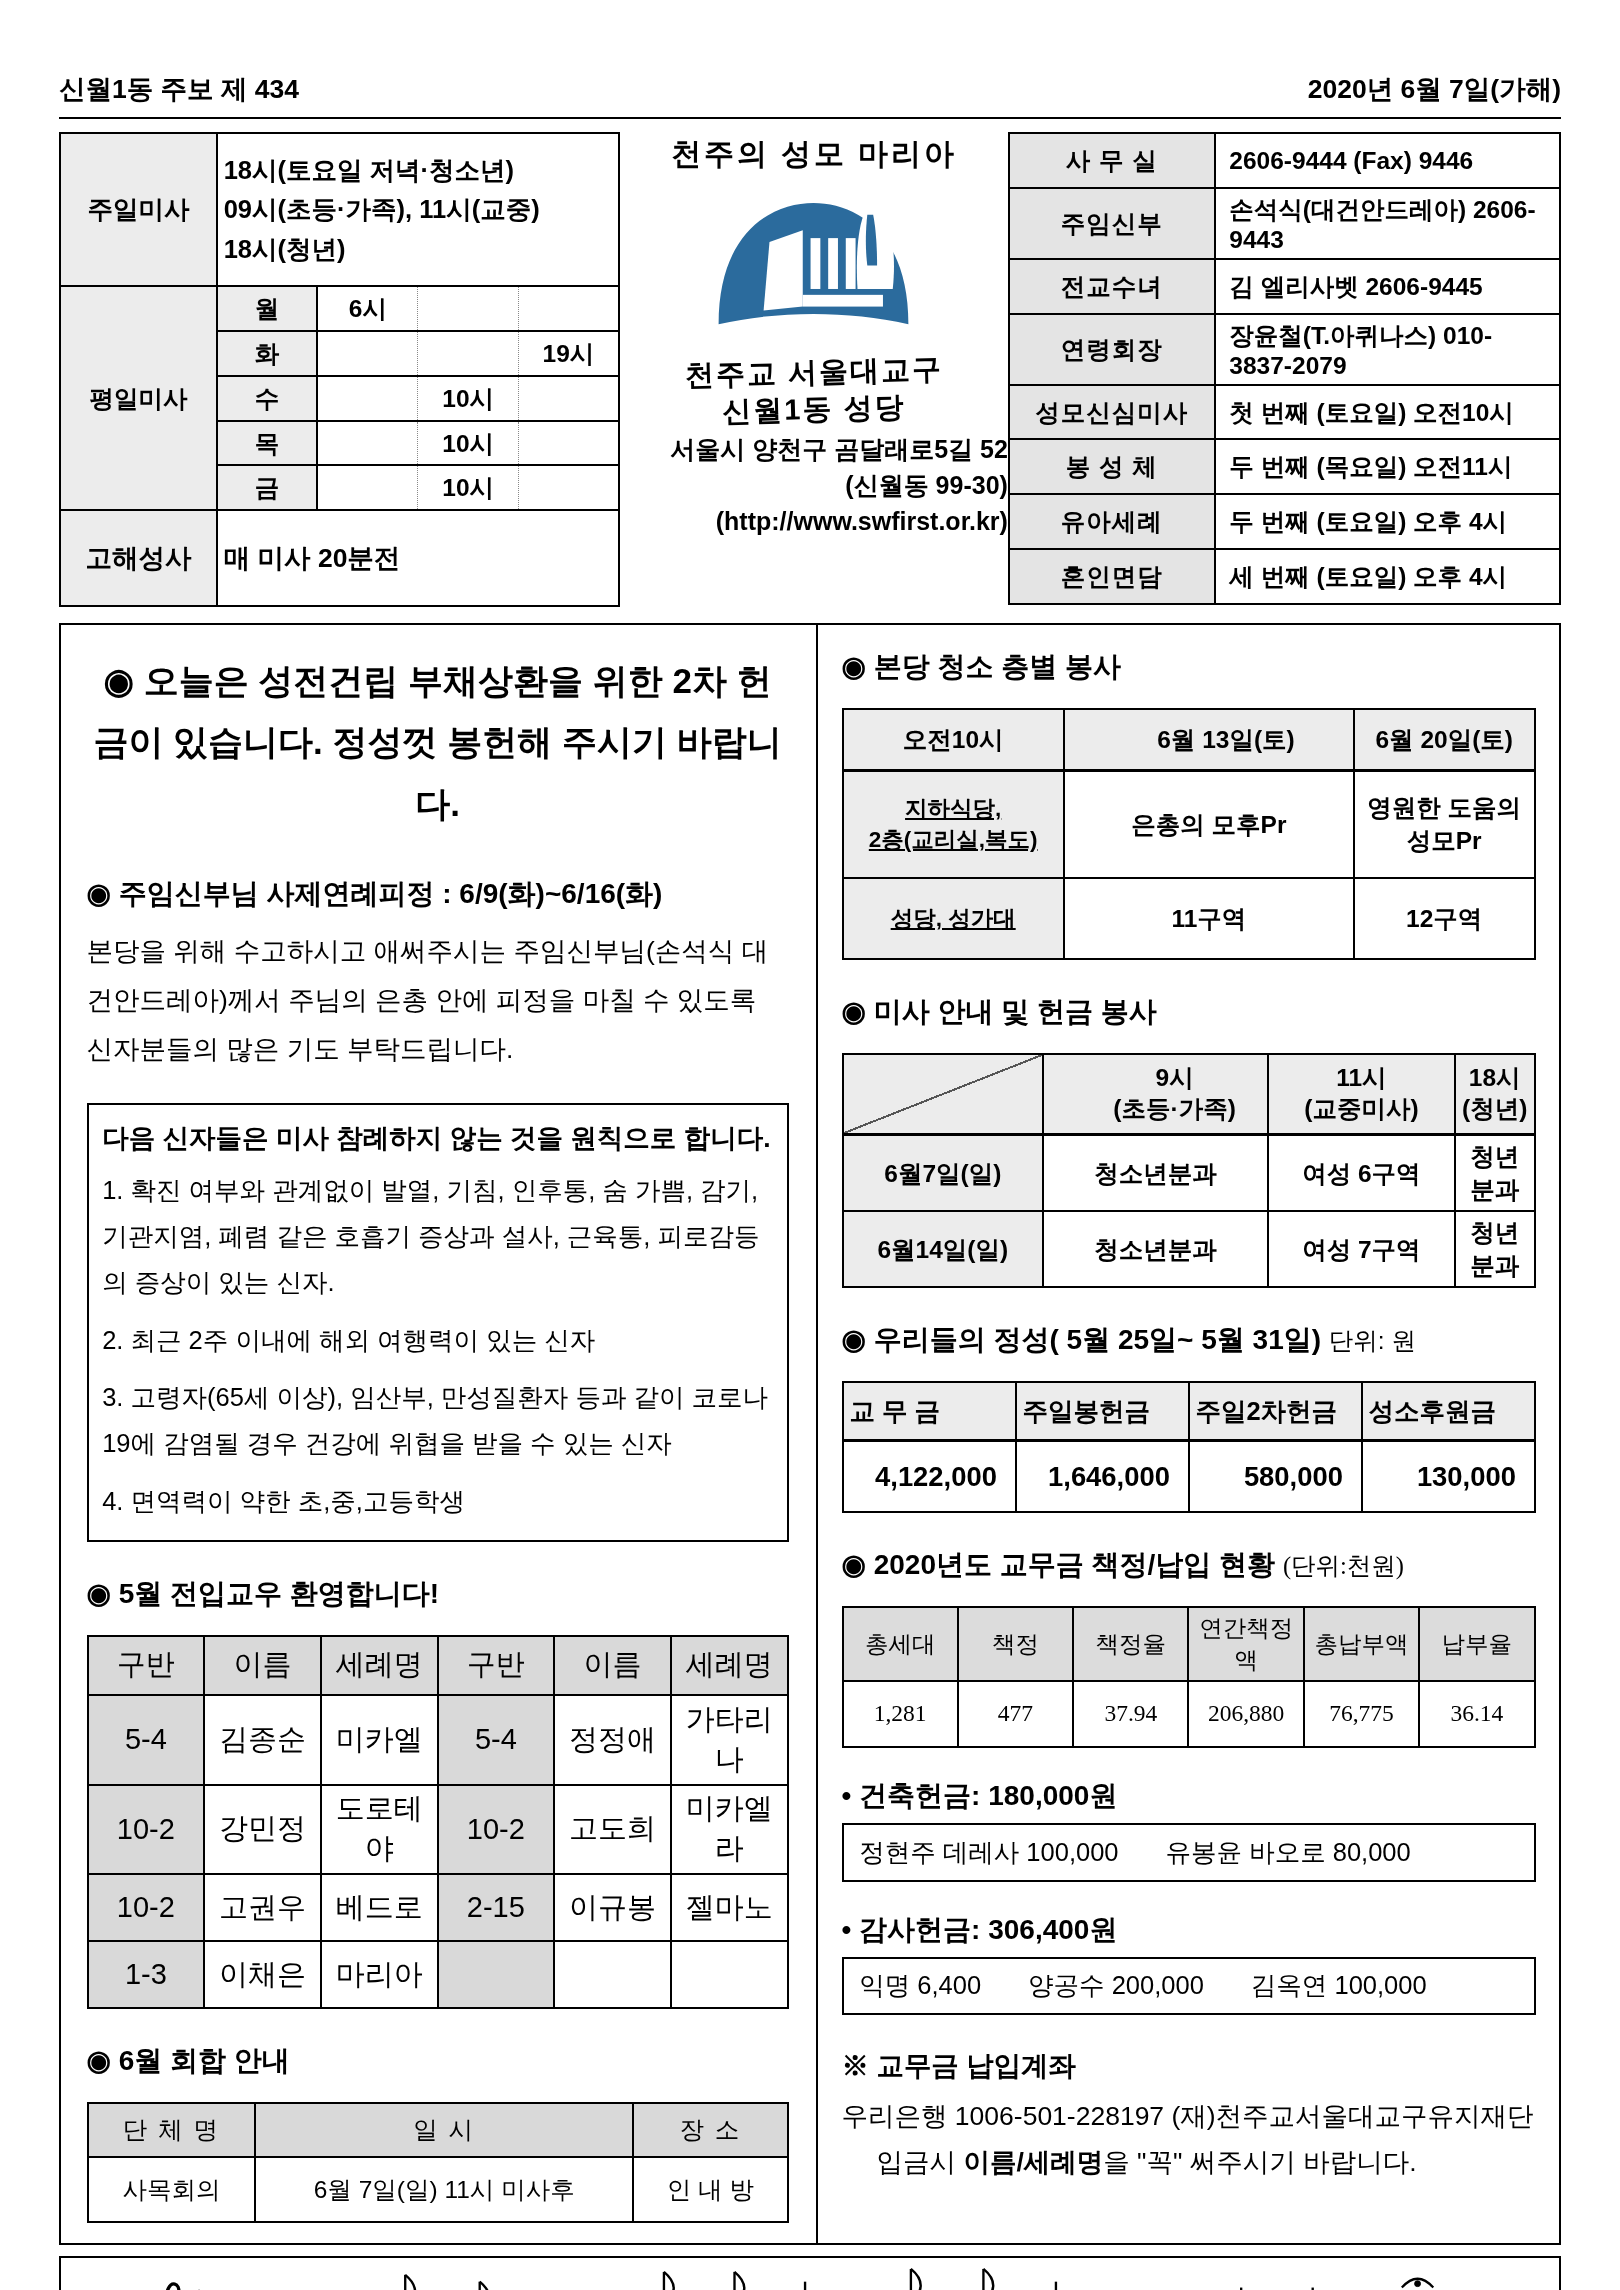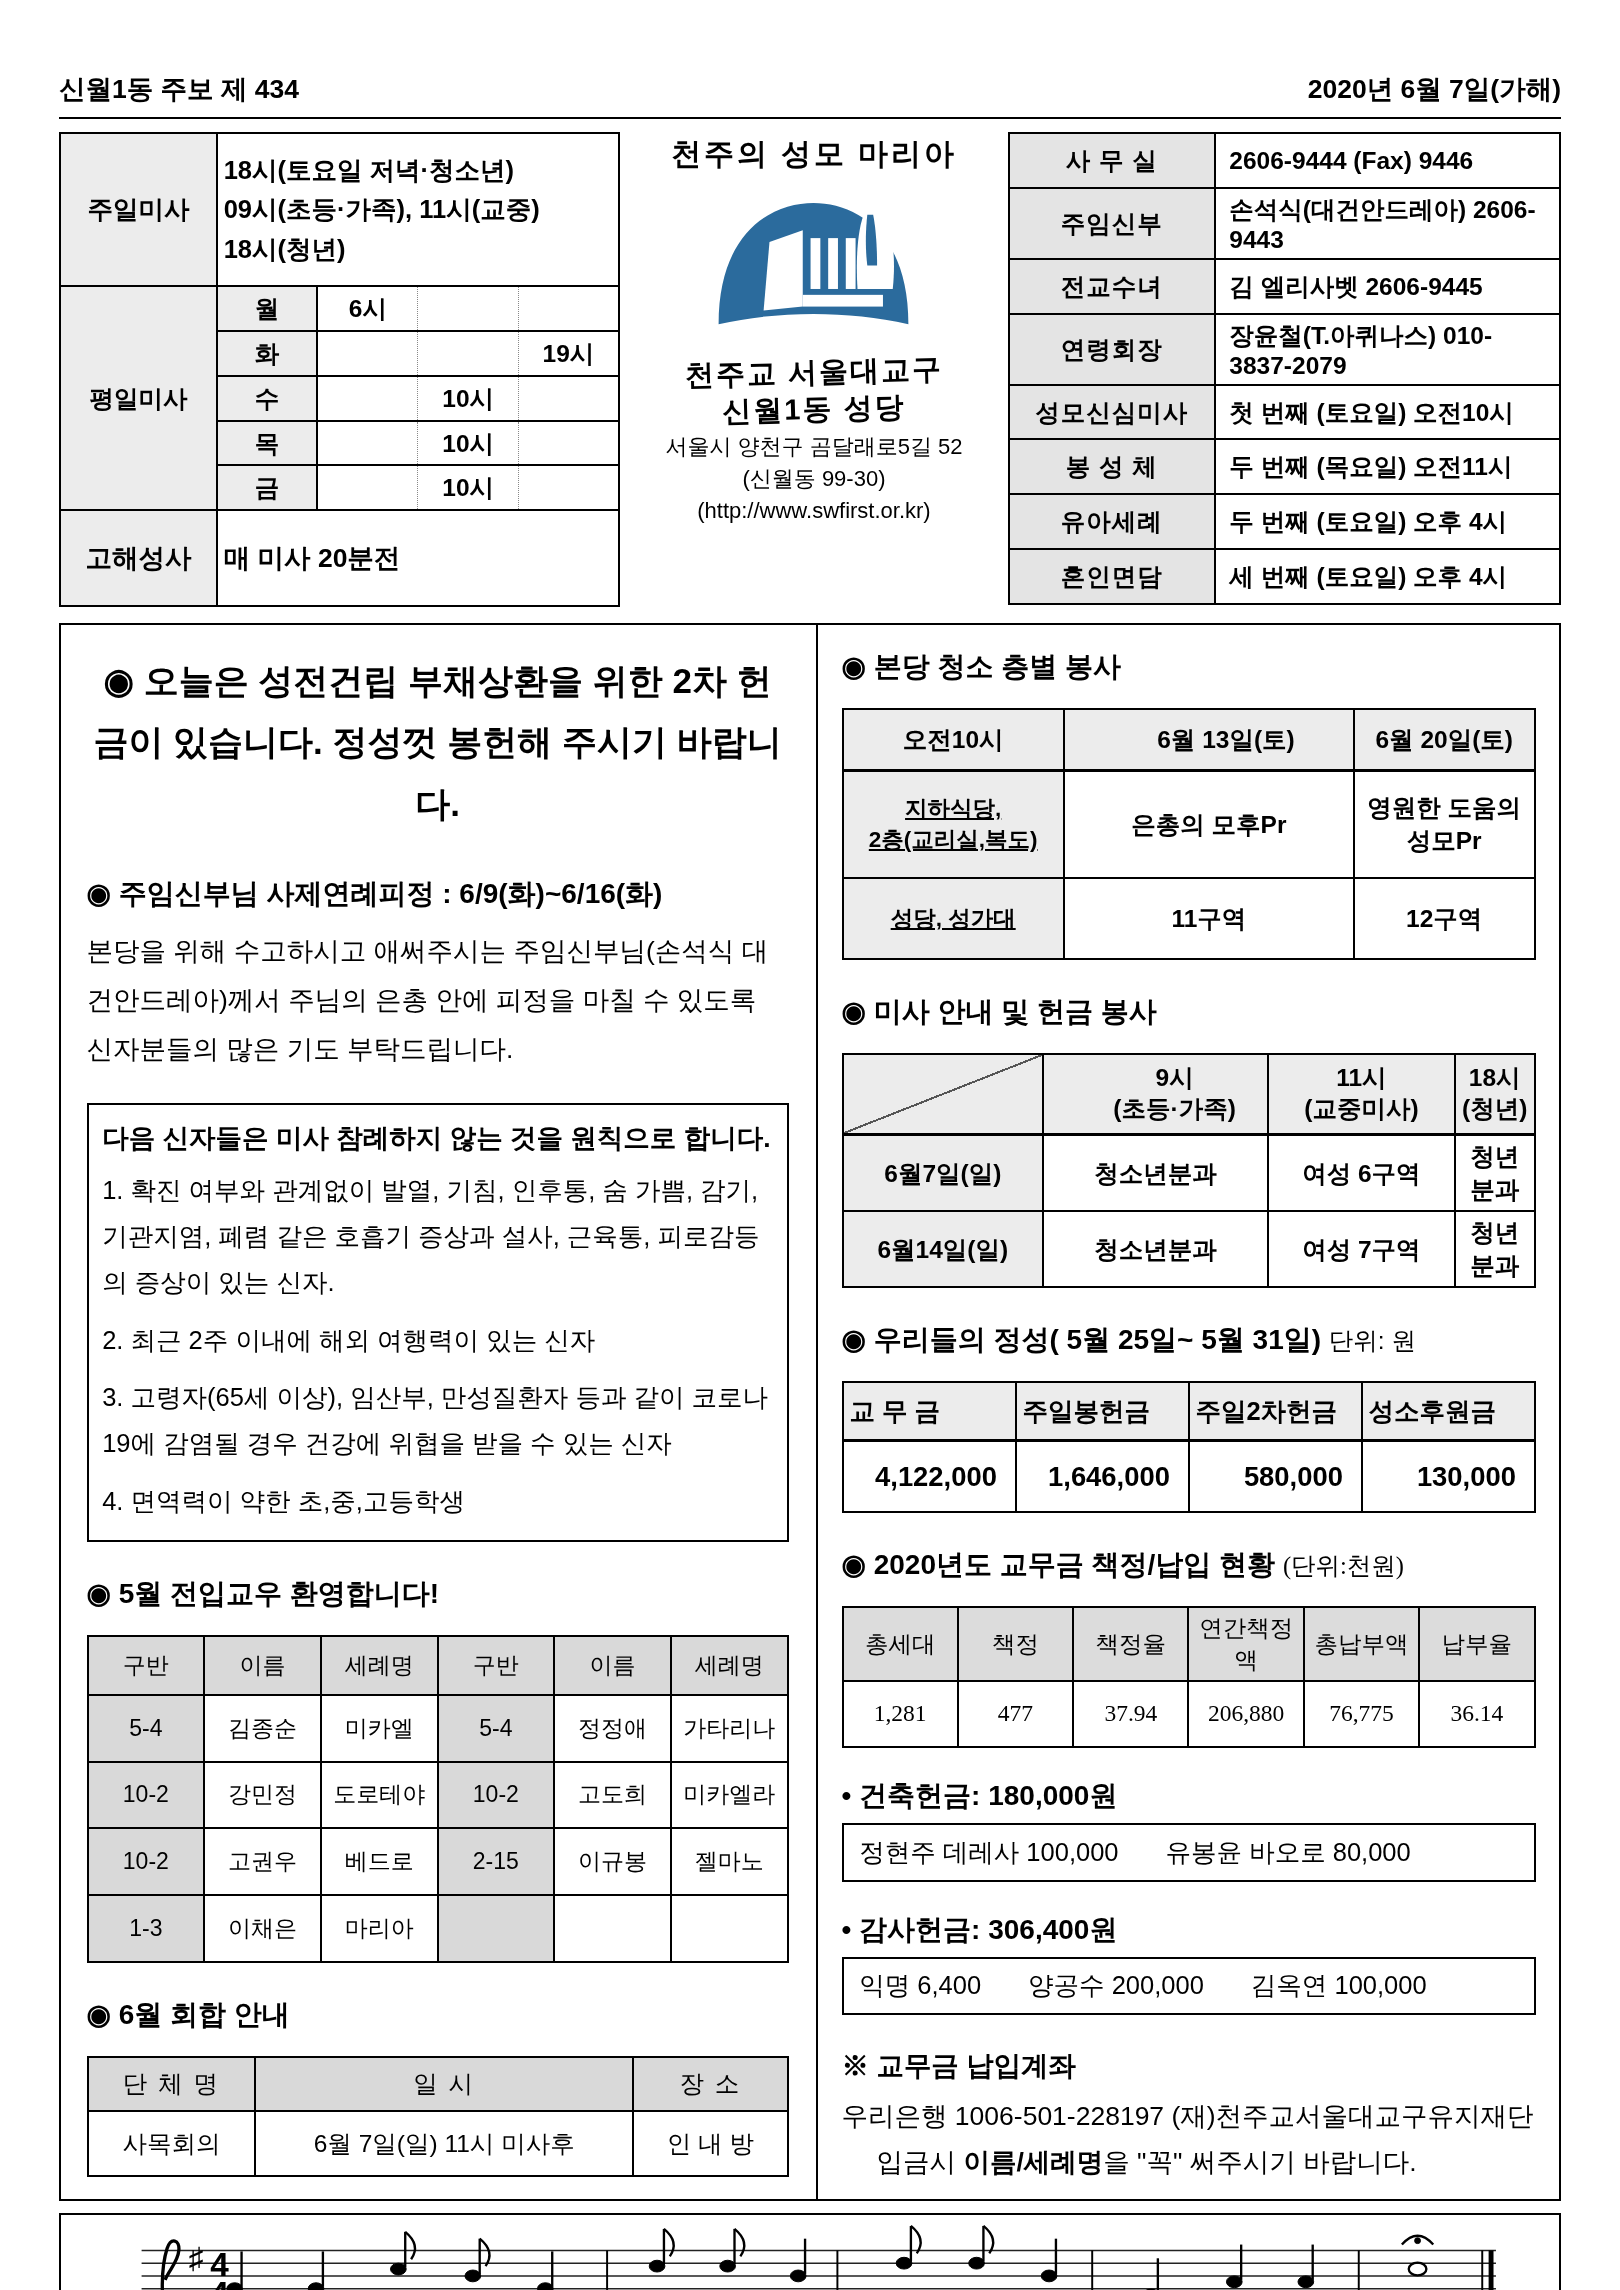--- a/index.html
+++ b/index.html
@@ -21,21 +21,21 @@
   .mass-table .dcol{width:84px;text-align:center;background:#ececec;}
   .mass-table .t1{width:104px;text-align:center;border-right:1px dotted #888;}
   .mass-table .t2{width:104px;text-align:center;border-left:1px dotted #888;border-right:1px dotted #888;}
   .mass-table .t3{width:108px;text-align:center;border-left:1px dotted #888;}
   .mass-table .sunday{height:143px;font-size:25.5px;line-height:1.55;}
   .mass-table .conf{height:86px;font-size:26.5px;}
 
   .center-block{width:392px;text-align:center;}
   .center-title{font-size:30px;font-weight:bold;letter-spacing:2.9px;margin-top:2px;}
   .calli{font-weight:bold;font-size:29px;transform:rotate(-1.5deg);letter-spacing:2px;line-height:1.25;}
-  .addr{font-weight:normal;font-size:22px;line-height:1.45;margin-top:3.9px;}
+  .addr{font-weight:bold;font-size:25px;line-height:1.45;margin-top:3.9px;text-align:right;}
 
   .contact-table{width:559px;font-size:24.5px;font-weight:bold;}
   .contact-table td{height:45px;}
   .contact-table .lbl{width:192px;text-align:center;background:#e4e4e4;letter-spacing:1px;}
   .contact-table .val{padding-left:13.7px;}
 
   
   .main-box{border:2.9px solid #000;margin-top:15.7px;display:flex;}
   .col-left{width:757px;border-right:2.9px solid #000;padding:25.5px 27.4px 19.6px 25.5px;box-sizing:border-box;}
   .col-right{flex:1;padding:23.5px 23.5px 19.6px 23.5px;box-sizing:border-box;}
@@ -44,21 +44,21 @@
   .notice2-title{font-size:28px;font-weight:bold;margin-top:41px;}
   .notice2-body{font-size:26.5px;line-height:1.85;margin-top:13.7px;}
 
   .rule-box{border:2.9px solid #000;margin-top:29px;padding:15.7px 13.7px;}
   .rule-box .bt{font-size:26.5px;font-weight:bold;}
   .rule-box .bi{font-size:25.5px;line-height:1.8;margin-top:11.8px;}
 
   .sec-title{font-size:28px;font-weight:bold;margin:33px 0 21.6px 0;}
   .sec-title.first{margin-top:0;}
 
-  .welcome-table{width:100%;font-size:23px;}
+  .welcome-table{width:100%;font-size:29px;}
   .welcome-table td{height:57px;text-align:center;}
   .welcome-table .hd{background:#d9d9d9;height:49px;border-bottom:2.9px solid #000;}
   .welcome-table .gb{background:#d9d9d9;}
 
   .meeting-table{width:100%;font-size:24.5px;}
   .meeting-table td{height:55px;text-align:center;}
   .meeting-table .hd{background:#d9d9d9;height:45px;border-bottom:2.9px solid #000;letter-spacing:2px;}
 
   .cleaning-table{width:100%;font-size:24.5px;font-weight:bold;}
   .cleaning-table td{text-align:center;}

